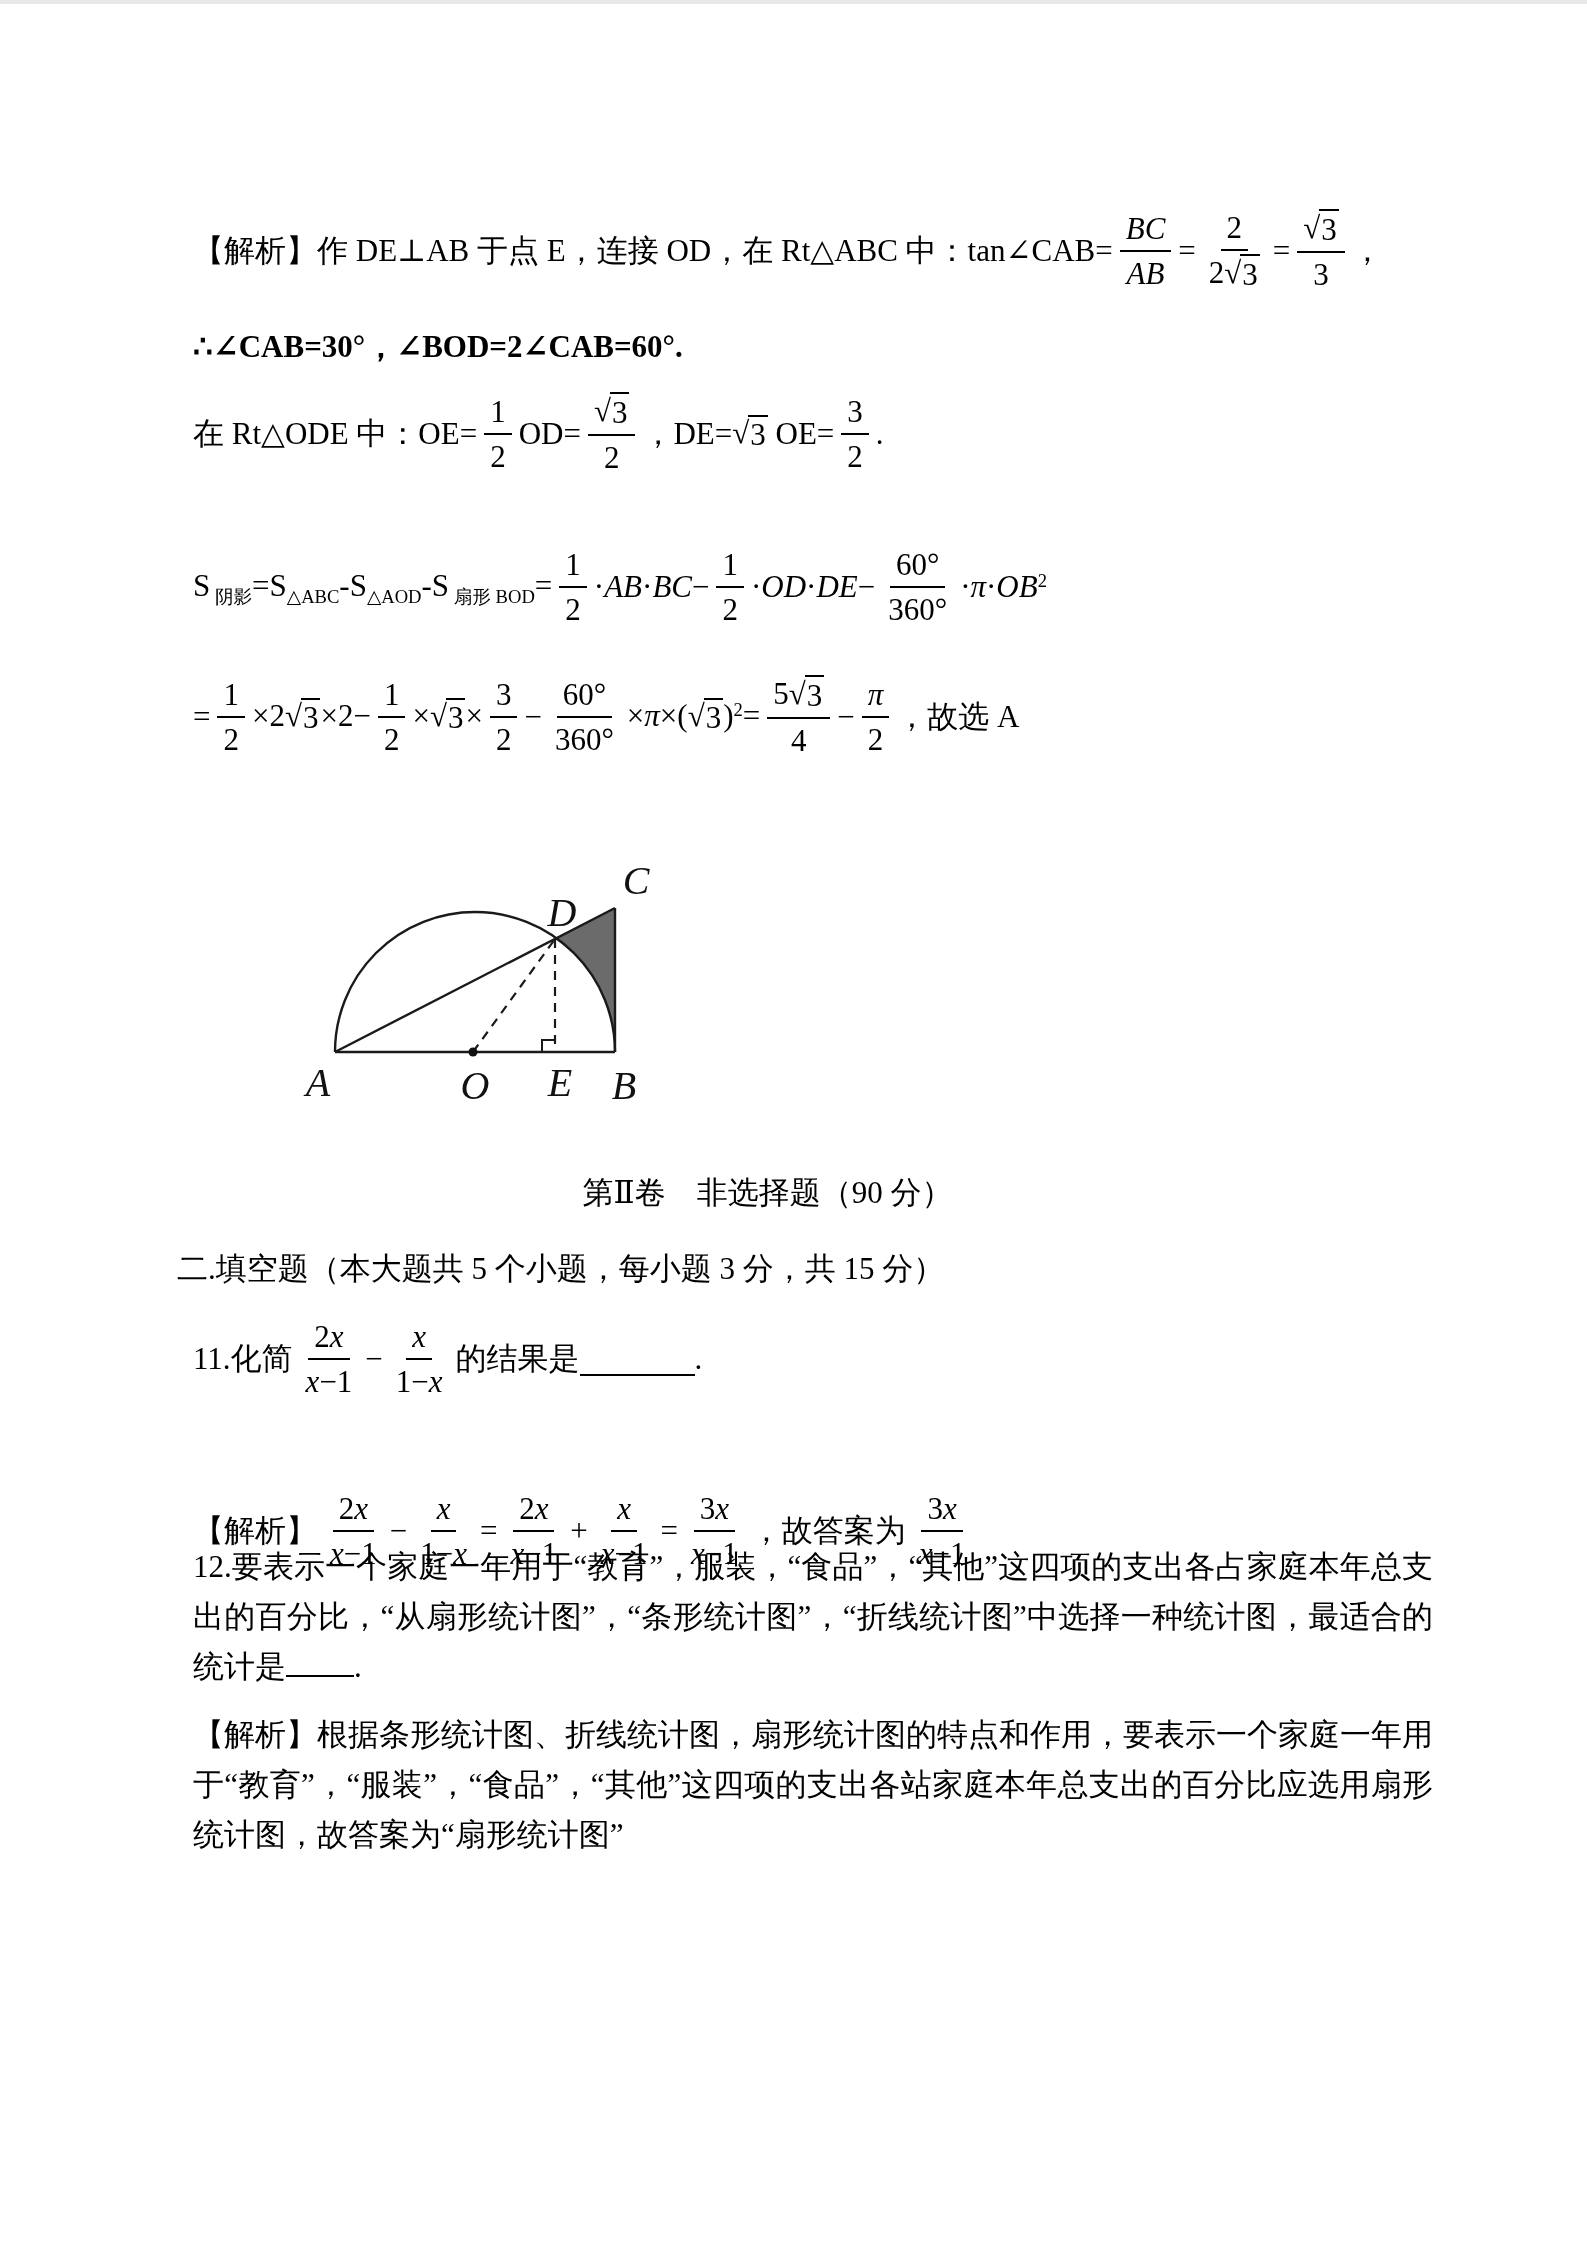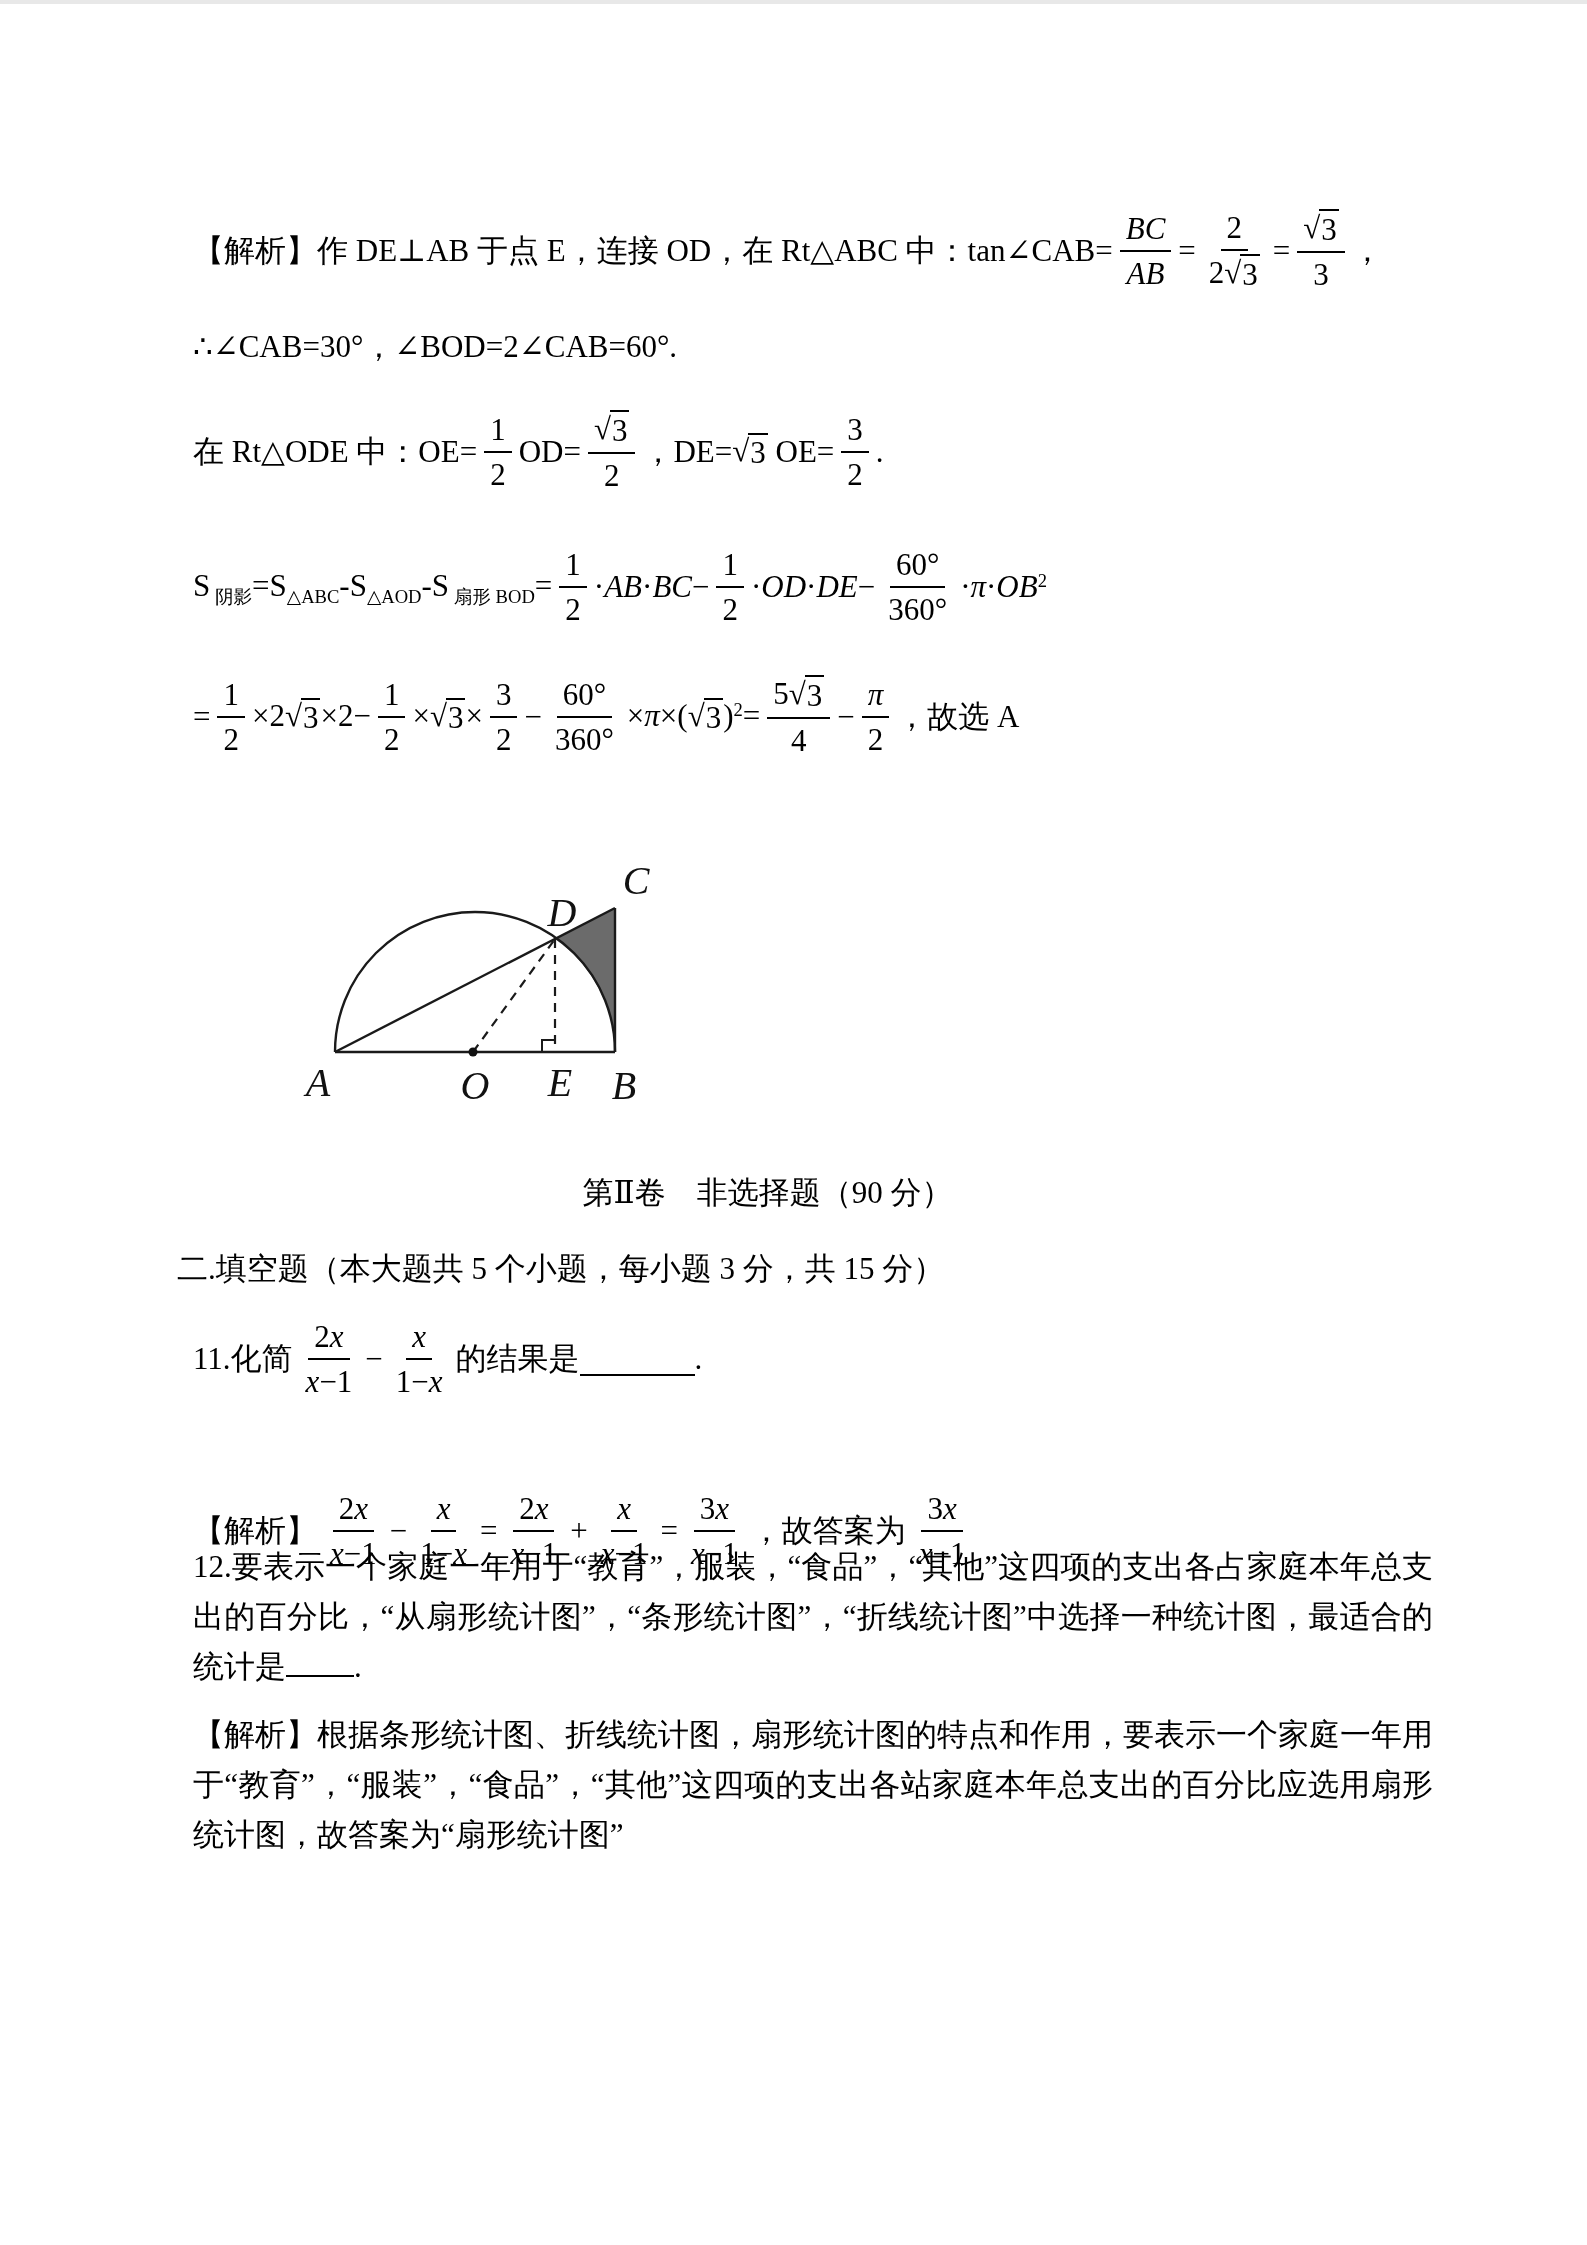--- a/index.html
+++ b/index.html
@@ -93,25 +93,25 @@
       <span class="den"><span class="tok">2</span><span class="sqrt"><span class="rad">√</span><span class="ov tok">3</span></span></span>
     </span>
     <span class="tok">=</span>
     <span class="frac">
       <span class="num"><span class="sqrt"><span class="rad">√</span><span class="ov tok">3</span></span></span>
       <span class="den tok">3</span>
     </span>
     <span class="tok">，</span>
   </div>
 
-  <div class="abs" style="top:322px;left:193px;">
+  <div class="abs" style="top:322px;left:193px;font-weight:bold;">
     <span class="tok">∴∠CAB=30°，∠BOD=2∠CAB=60°.</span>
   </div>
 
-  <div class="abs mathline" style="top:392px;height:112px;justify-content:space-between;">
+  <div class="abs mathline" style="top:374px;height:112px;justify-content:space-between;">
     <span class="tok">在 Rt△ODE 中：OE=</span>
     <span class="frac">
       <span class="num tok">1</span>
       <span class="den tok">2</span>
     </span>
     <span class="tok">OD=</span>
     <span class="frac">
       <span class="num"><span class="sqrt"><span class="rad">√</span><span class="ov tok">3</span></span></span>
       <span class="den tok">2</span>
     </span>

